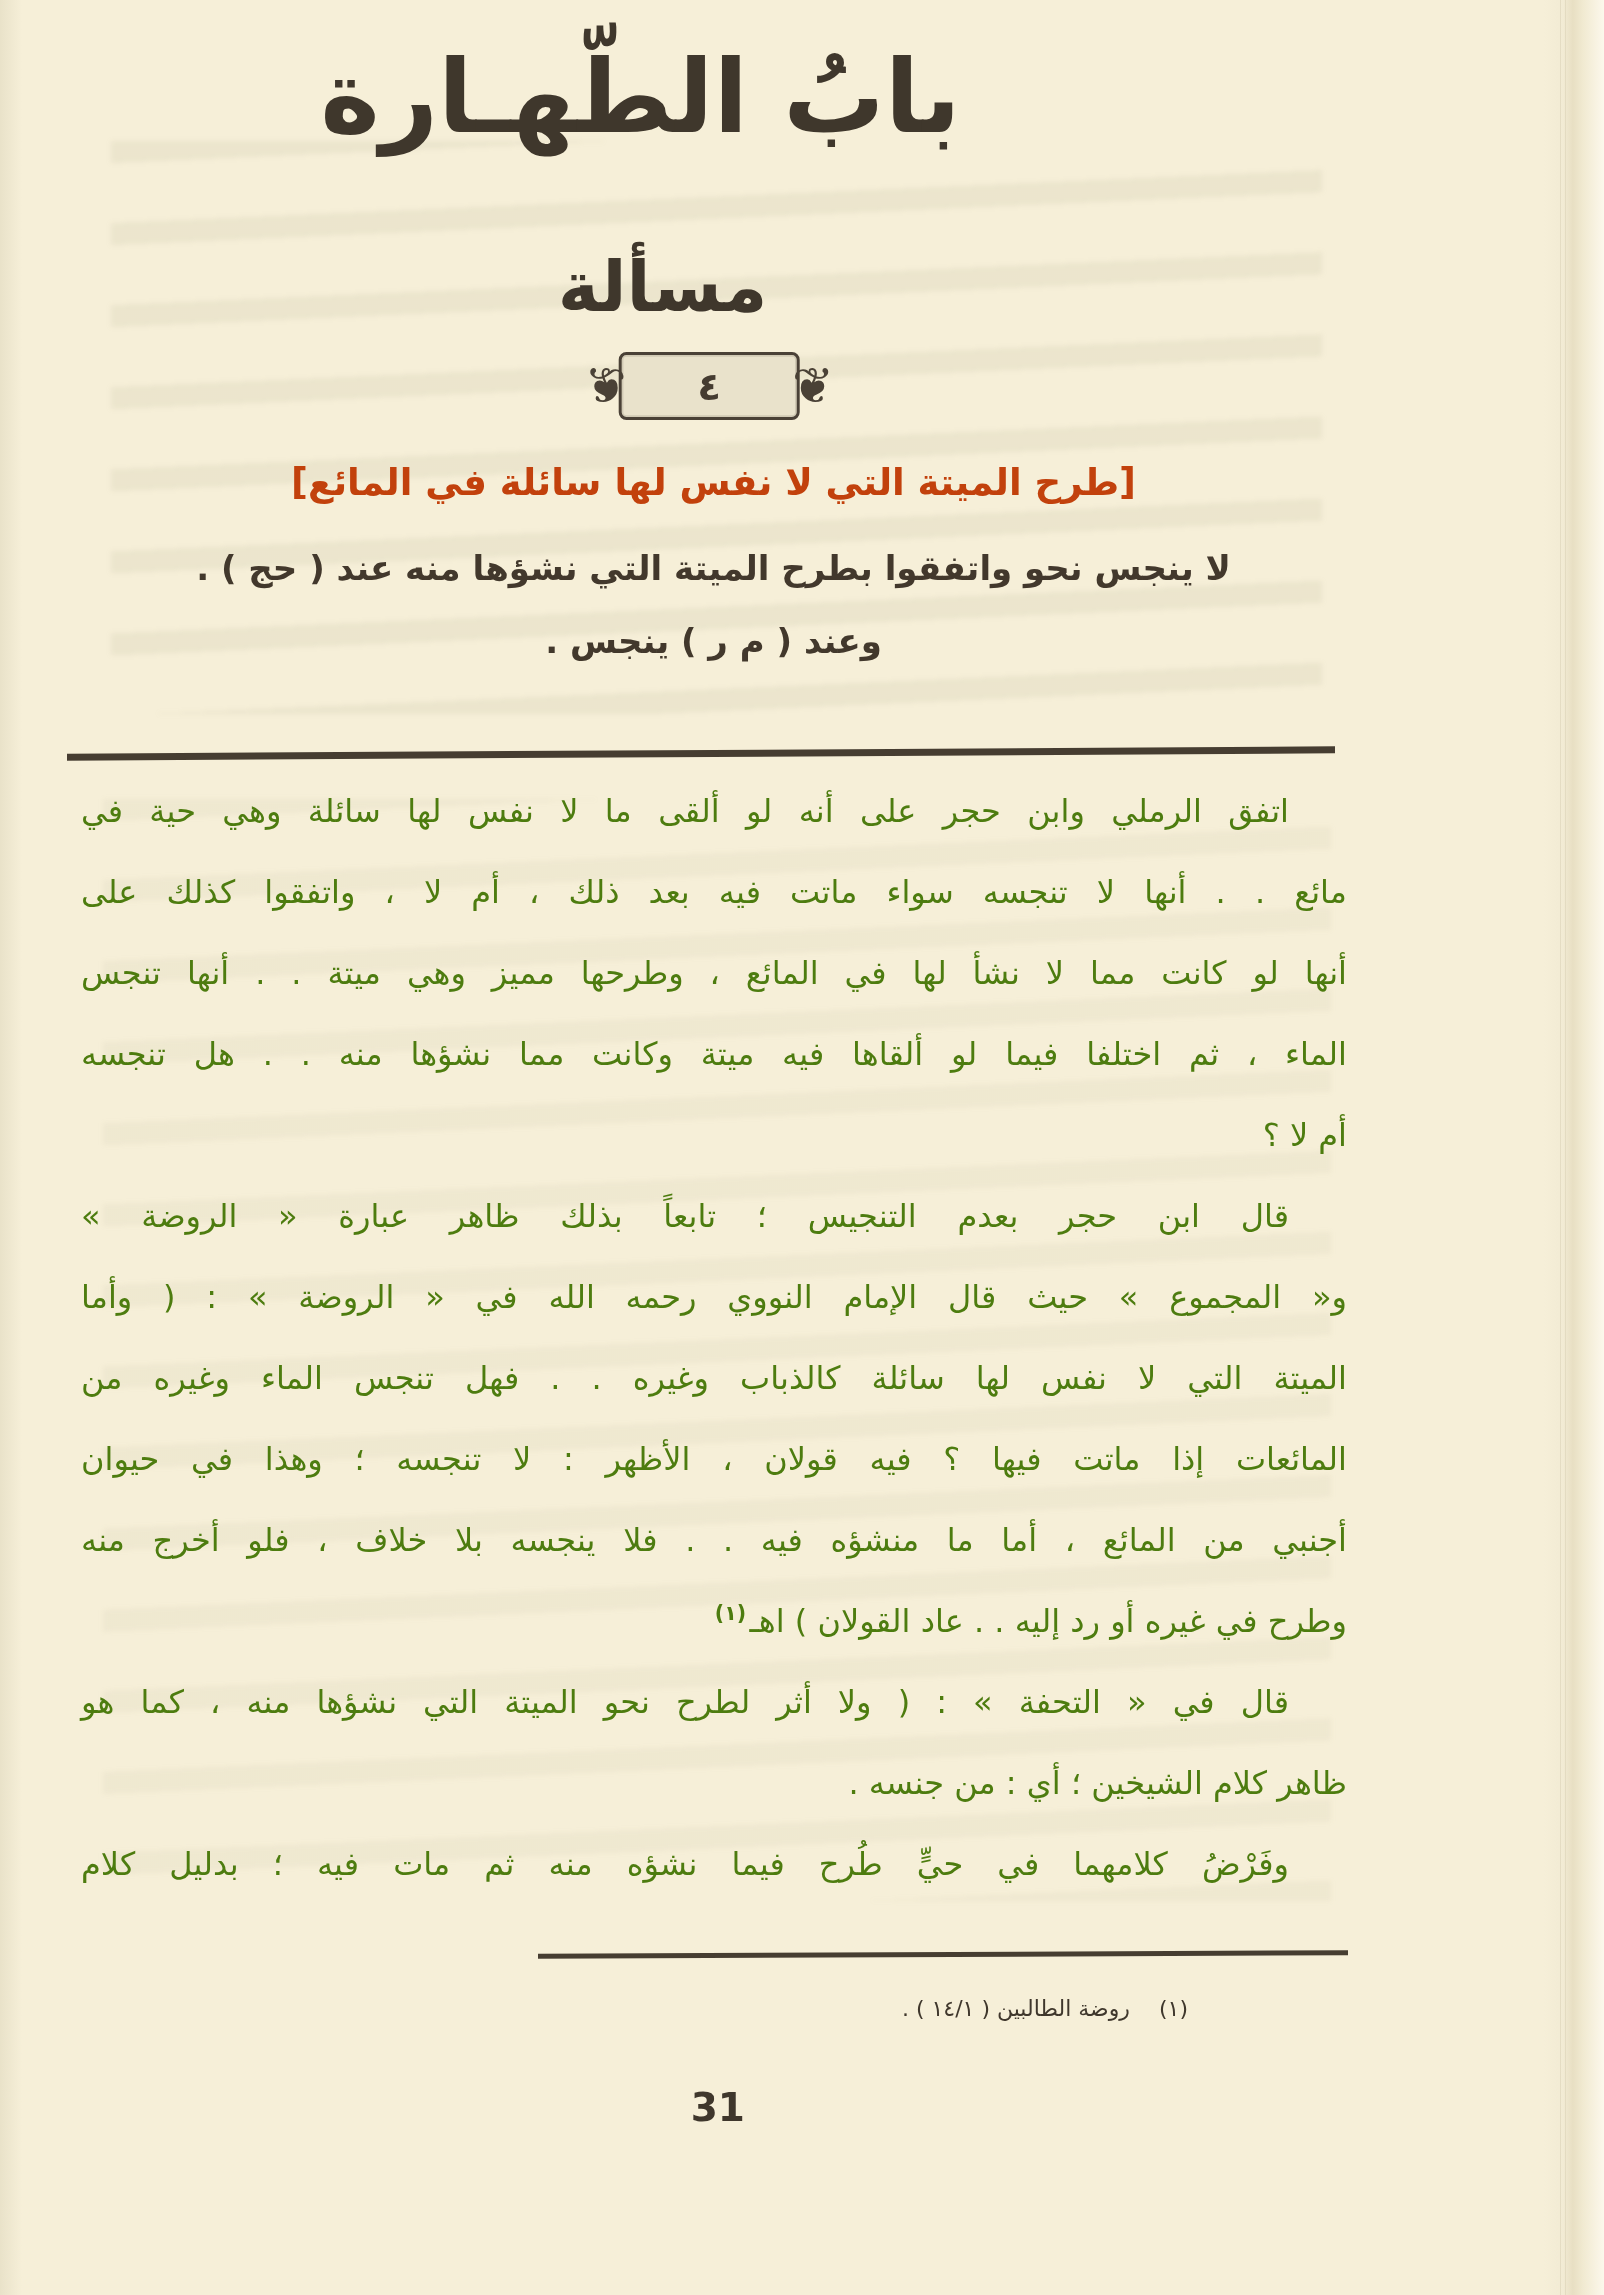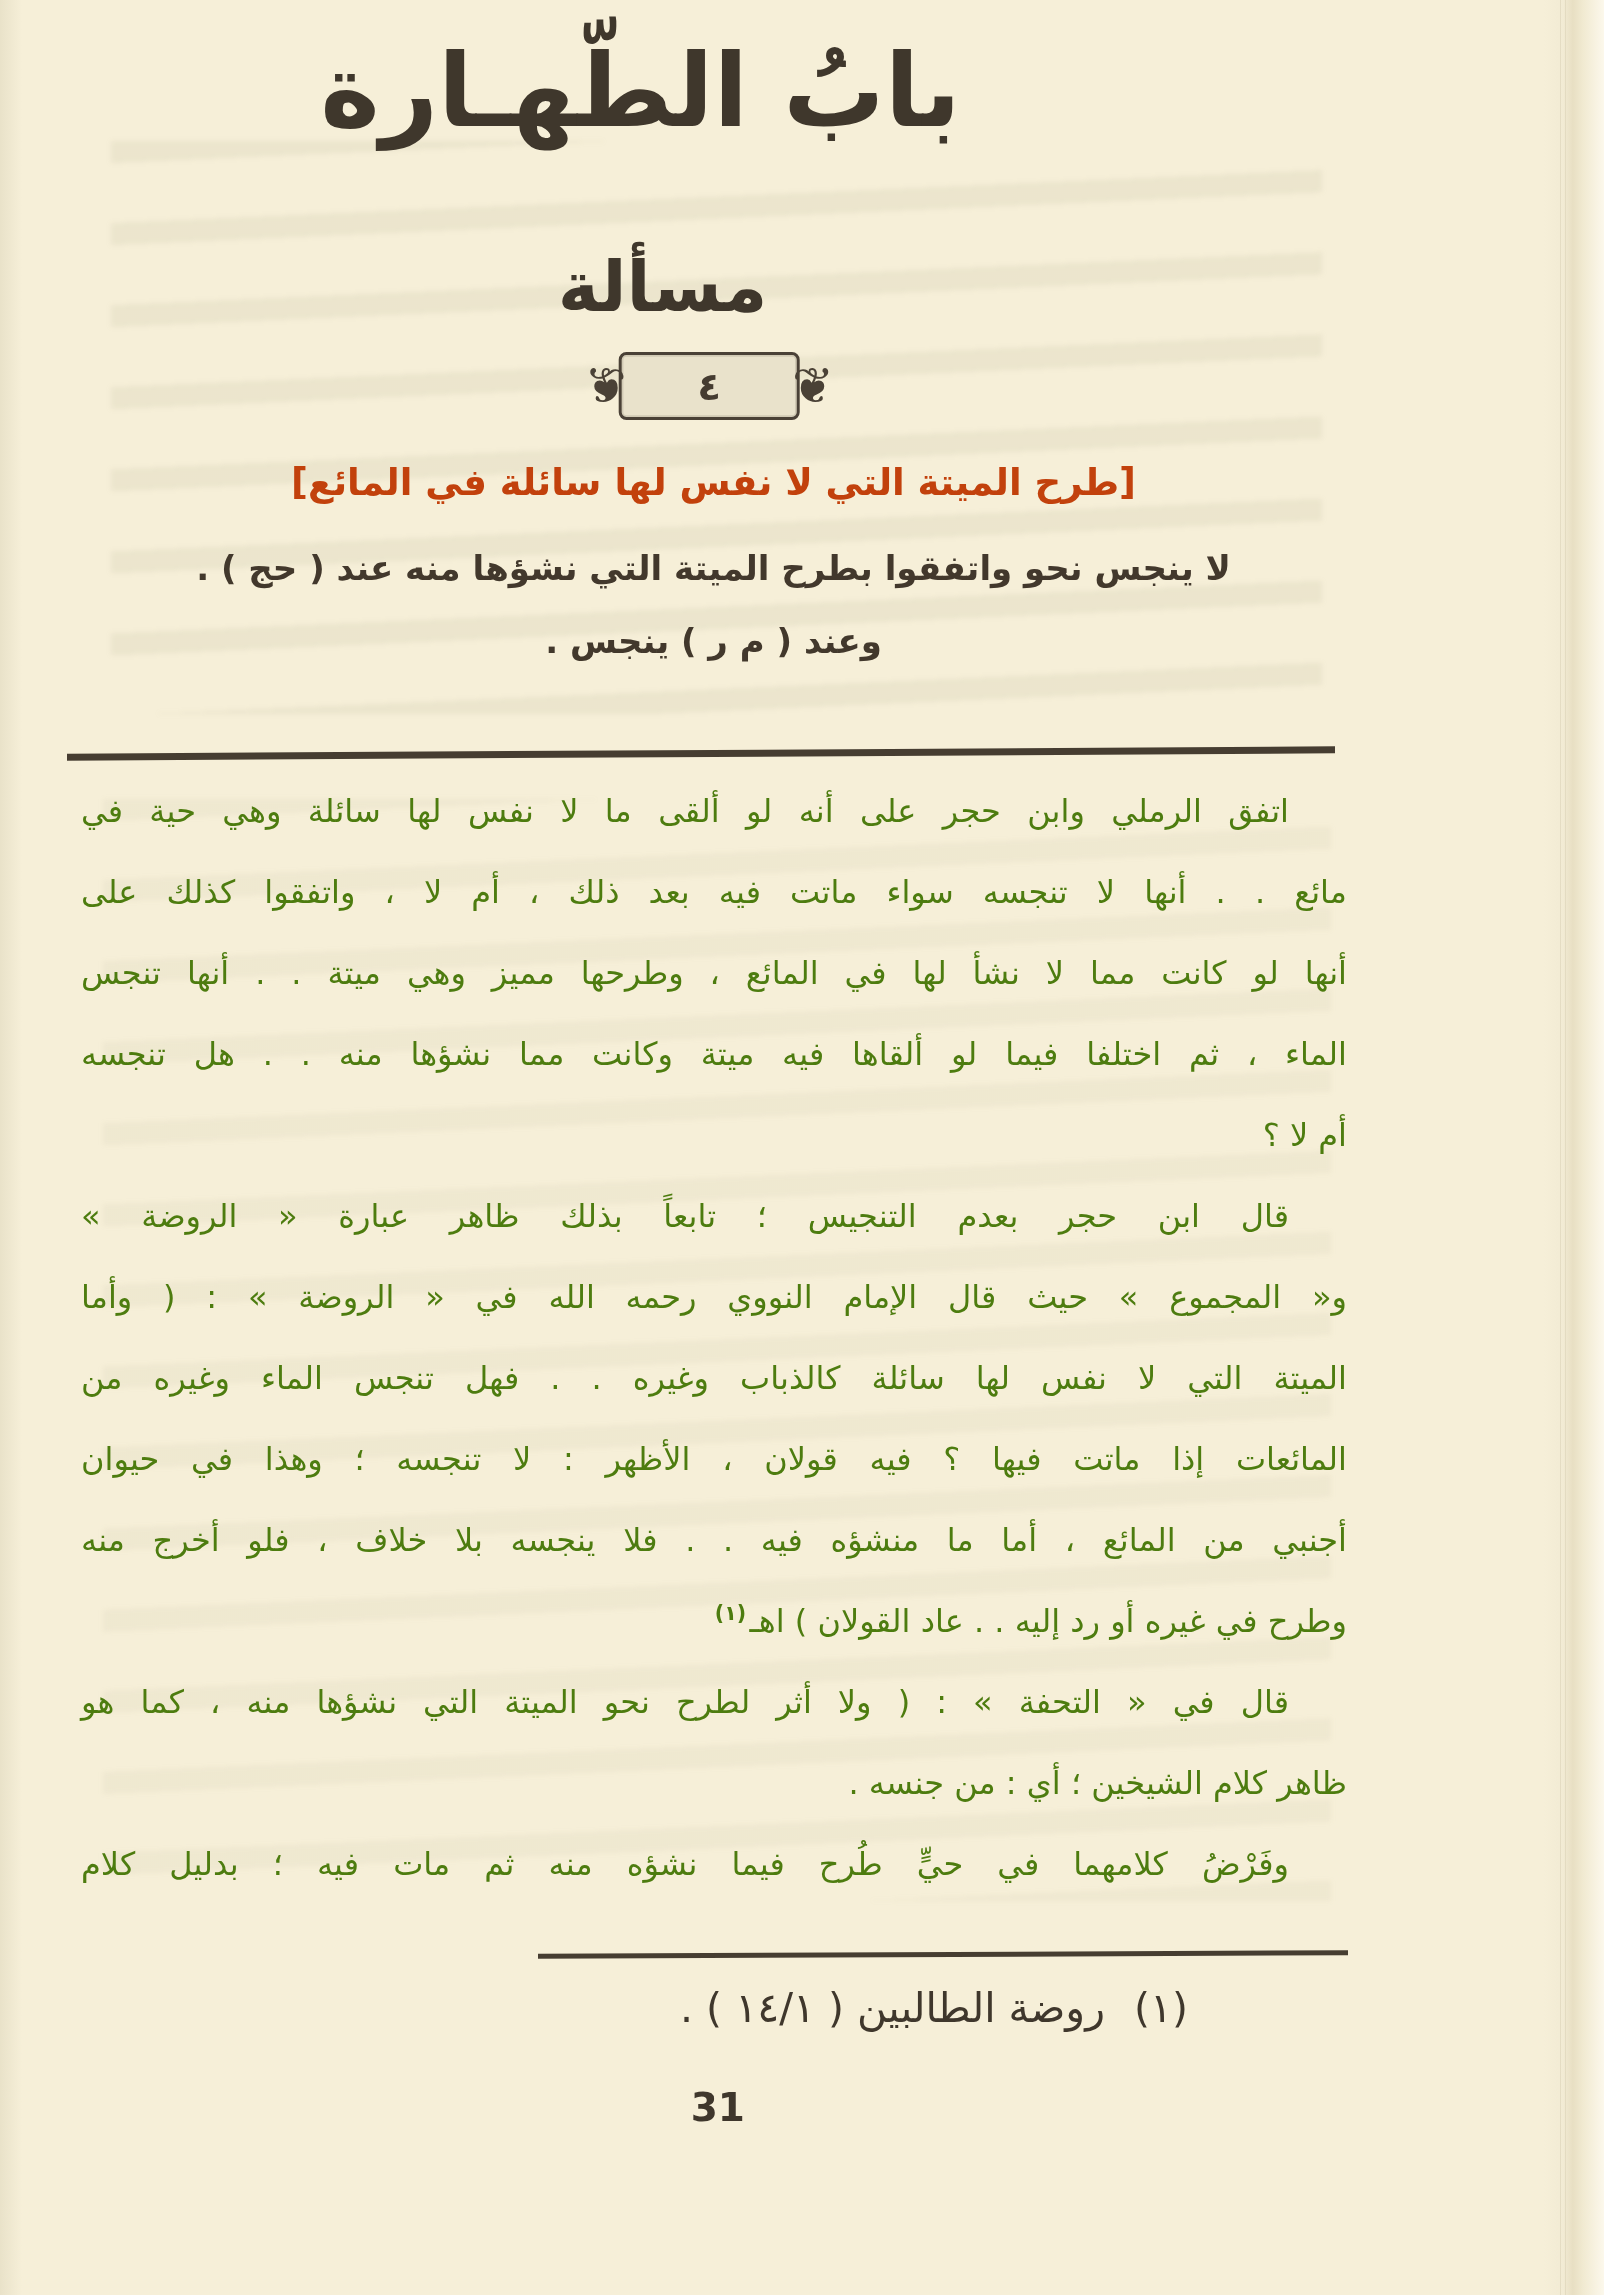--- a/index.html
+++ b/index.html
@@ -31,21 +31,21 @@
   .ghost.a{
     top:141px;left:111px;right:282px;height:573px;
     background:repeating-linear-gradient(177.5deg,rgba(148,146,112,.10) 0 22px,rgba(0,0,0,0) 22px 82px);
   }
   .ghost.b{
     top:799px;left:103px;right:273px;height:1102px;
     background:repeating-linear-gradient(177.5deg,rgba(148,146,112,.065) 0 22px,rgba(0,0,0,0) 22px 81px);
   }
   
   .chapter-title{
-    position:absolute;top:32px;left:81px;width:1265px;
+    position:absolute;top:38px;left:81px;width:1265px;
     text-align:center;font-size:101px;font-weight:bold;
     transform:translateX(-73px);
     letter-spacing:0;
   }
   .section-title{
     position:absolute;top:246px;left:81px;width:1265px;
     text-align:center;font-size:70px;font-weight:bold;
     transform:translateX(-51px);
   }
   
@@ -102,21 +102,21 @@
     margin-right:3.4px;font-weight:bold;
   }
   
   .footnote-rule{
     position:absolute;top:1952px;right:256px;width:810px;height:5.1px;
     background:#463d31;border:none;margin:0;
     transform:rotate(-0.25deg);
   }
   .footnote{
     position:absolute;top:1983px;right:416px;
-    font-size:41px;line-height:51px;color:#3f372c;
+    font-size:22px;line-height:51px;color:#3f372c;
     white-space:nowrap;
   }
   .footnote .marker{margin-left:29px;}
   
   .page-number{
     position:absolute;top:2085px;left:81px;width:1265px;
     text-align:center;font-size:39px;font-weight:bold;color:#3f372c;
     transform:translateX(4.3px);
   }
 </style>

